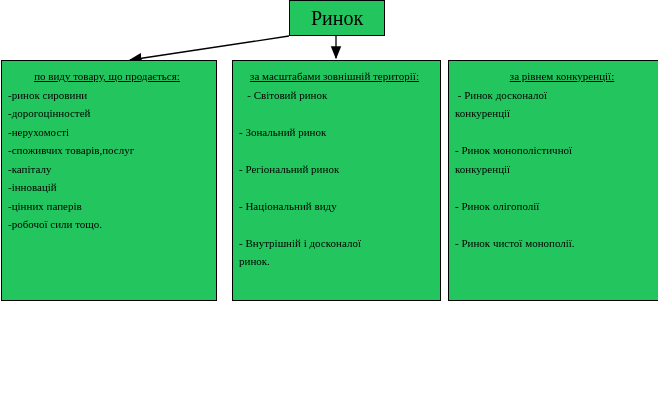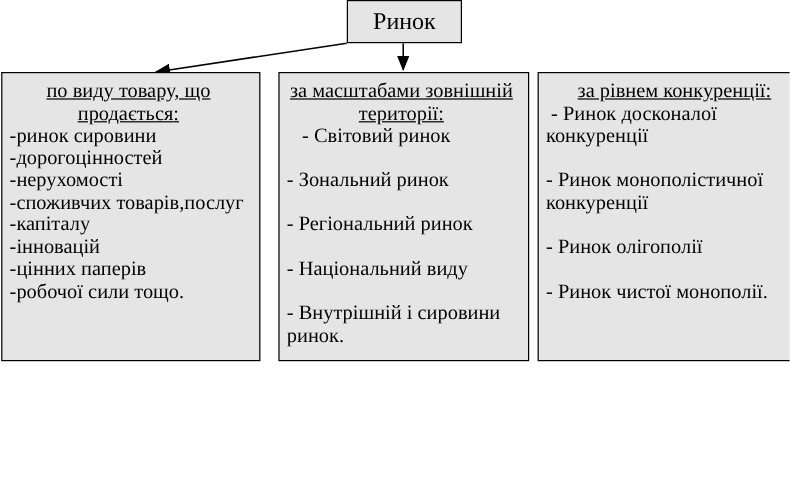--- a/index.html
+++ b/index.html
@@ -1,20 +1,20 @@
 <!DOCTYPE html>
 <html><head>
 <meta charset="utf-8">
 <style>
   html, body { margin:0; padding:0; background:#ffffff; }
   body { width:658px; height:400px; position:relative; overflow:hidden;
          font-family:"Liberation Serif","DejaVu Serif",serif; color:#000; }
-  .box { position:absolute; border:1.5px solid #000; box-sizing:border-box; background:#e5e5e5; }
+  .box { position:absolute; border:1.5px solid #000; box-sizing:border-box; background:#22c55e; }
   .root { left:289px; top:0; width:96px; height:36px; display:flex; align-items:center; justify-content:center; font-size:20px; }
-  .col { top:60px; height:241px; font-size:17px; line-height:18.5px; padding:6px 10px 0 6px; }
+  .col { top:60px; height:241px; font-size:11px; line-height:18.5px; padding:6px 10px 0 6px; }
   .c1 { left:1px; width:216px; }
   .c2 { left:232px; width:209px; }
   .c3 { left:448px; width:232px; }
   .head { text-align:center; text-decoration:underline; }
   .head .colon { text-decoration:none; }
   .line { white-space:pre; }
   .gap { height:18.5px; }
   svg.arrows { position:absolute; left:0; top:0; width:658px; height:400px; pointer-events:none; }
 </style>
 </head>
@@ -49,21 +49,21 @@
 <div class="box col c2">
   <div class="head">за масштабами зовнішній території:</div>
   <div class="line">   - Світовий ринок</div>
   <div class="gap"></div>
   <div class="line">- Зональний ринок</div>
   <div class="gap"></div>
   <div class="line">- Регіональний ринок</div>
   <div class="gap"></div>
   <div class="line">- Національний виду</div>
   <div class="gap"></div>
-  <div class="line">- Внутрішній і сировини</div>
+  <div class="line">- Внутрішній і досконалої</div>
   <div class="line">ринок.</div>
 </div>
 
 <div class="box col c3">
   <div class="head">за рівнем конкуренції:</div>
   <div class="line"> - Ринок досконалої</div>
   <div class="line">конкуренції</div>
   <div class="gap"></div>
   <div class="line">- Ринок монополістичної</div>
   <div class="line">конкуренції</div>

